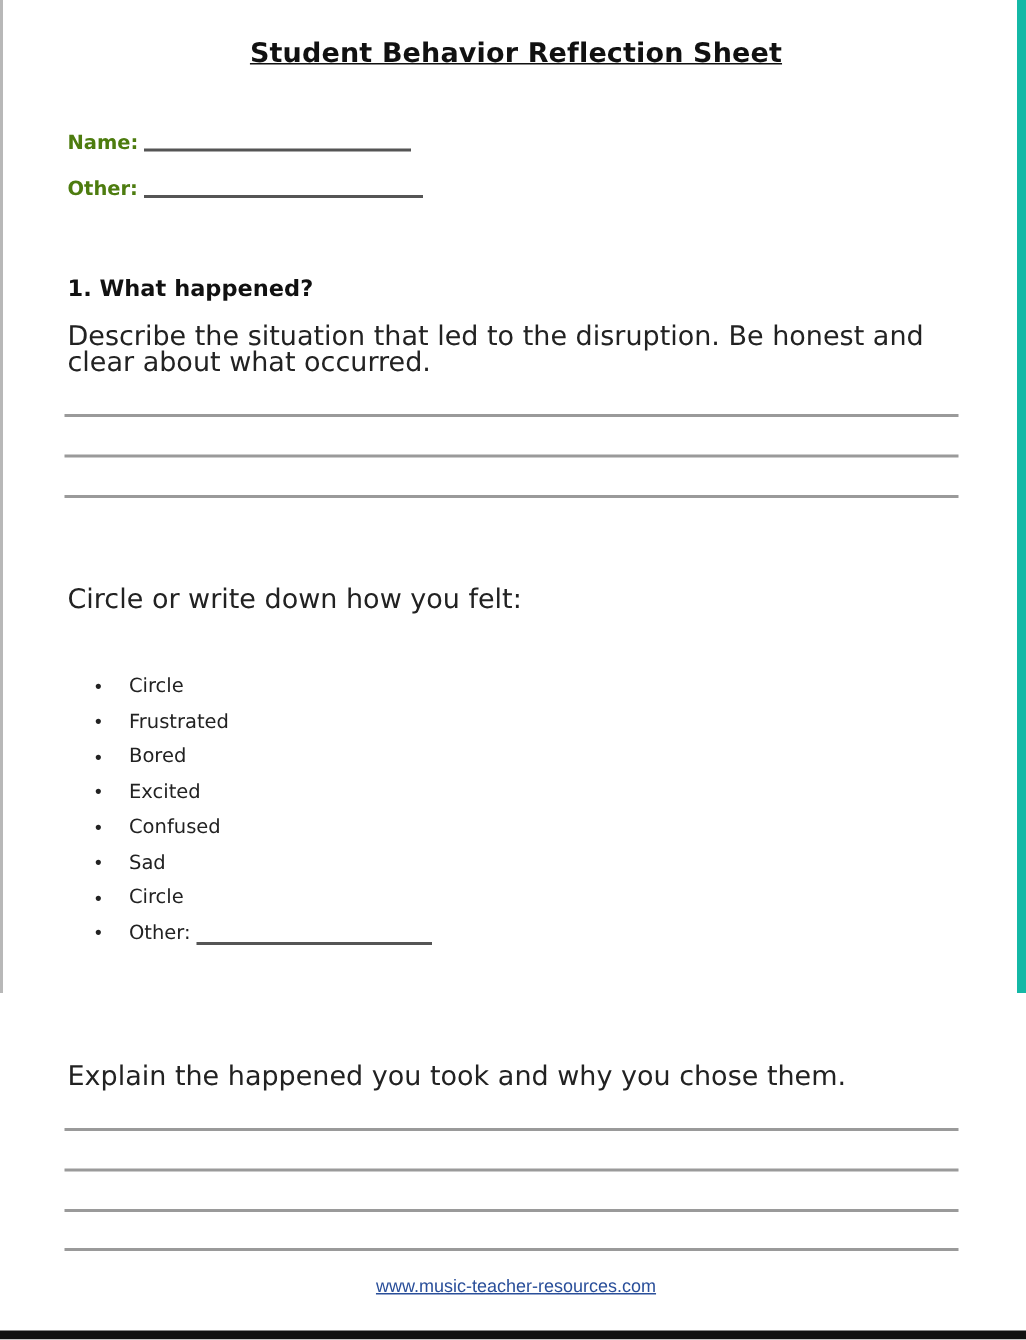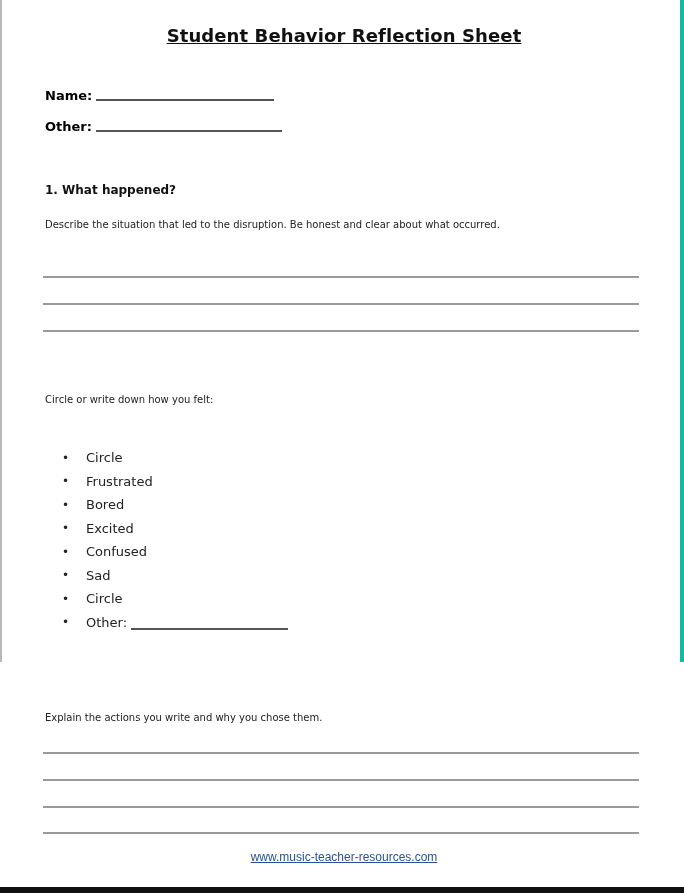--- a/index.html
+++ b/index.html
@@ -1,31 +1,31 @@
 <!DOCTYPE html>
 <html><head>
   <meta charset="utf-8">
   <style>
     * { box-sizing: border-box; margin: 0; padding: 0; }
     html, body { width: 684px; height: 893px; background: #ffffff; overflow: hidden; }
     body { position: relative; font-family: "DejaVu Sans", sans-serif; color: #1a1a1a; }
     .page {
       position: absolute; left: 0; top: 0; width: 684px; height: 662px;
-      border-left: 2px solid #b8b8b8; border-right: 4px solid #14b8a6;
+      border-left: 2px solid #b8b8b8; border-right: 6px solid #14b8a6;
     }
     .bottom-edge { position: absolute; left: 0; top: 887px; width: 684px; height: 6px; background: #111; }
     .title {
       position: absolute; left: 0; width: 684px; top: 25px; text-align: center;
       font-size: 18px; font-weight: bold; text-decoration: underline; color: #111;
       letter-spacing: 0.1px;
     }
-    .field { position: absolute; left: 43px; font-size: 13px; font-weight: bold; color: #000000; display: flex; align-items: flex-end; }
+    .field { position: absolute; left: 43px; font-size: 13px; font-weight: bold; color: #4d7c0f; display: flex; align-items: flex-end; }
     .field .line { display: inline-block; height: 2px; background: #555; margin-left: 4px; margin-bottom: 2px; }
-    .q-heading { position: absolute; left: 43px; font-size: 12px; font-weight: bold; color: #111; }
-    .q-text { position: absolute; left: 43px; width: 590px; font-size: 10px; color: #222; line-height: 17px; }
+    .q-heading { position: absolute; left: 43px; font-size: 15px; font-weight: bold; color: #111; }
+    .q-text { position: absolute; left: 43px; width: 590px; font-size: 18px; color: #222; line-height: 17px; }
     .rule { position: absolute; left: 41px; width: 596px; height: 2px; background: #9a9a9a; }
     .feelings { position: absolute; left: 60px; top: 446px; list-style: none; }
     .feelings li { height: 23.5px; font-size: 13px; color: #222; display: flex; align-items: center; }
     .feelings .bullet { width: 24px; font-size: 12px; }
     .feelings .other-line { display: inline-block; width: 157px; height: 2px; background: #555; margin-left: 4px; align-self: flex-end; margin-bottom: 4px; }
     .footer-link {
       position: absolute; left: 0; width: 684px; top: 850px; text-align: center;
       font-family: "Liberation Sans", sans-serif; font-size: 12px; color: #2a4f9a; text-decoration: underline;
     }
   </style>
@@ -81,21 +81,21 @@
         <span class="bullet">•</span>
         <span>Circle</span>
       </li>
     <li>
         <span class="bullet">•</span>
         <span>Other:</span>
         <span class="other-line"></span>
       </li>
   </ul>
 
-  <div class="q-text" style="top:709px;">Explain the actions you write and why you chose them.</div>
+  <div class="q-text" style="top:709px;">Explain the happened you took and why you chose them.</div>
   <div class="rule" style="top:752px;"></div>
   <div class="rule" style="top:779px;"></div>
   <div class="rule" style="top:806px;"></div>
   <div class="rule" style="top:832px;"></div>
 
   <div class="footer-link" style="color: rgb(42, 79, 154);">www.music-teacher-resources.com</div>
 </div>
 <div class="bottom-edge"></div>
 
 </body></html>

